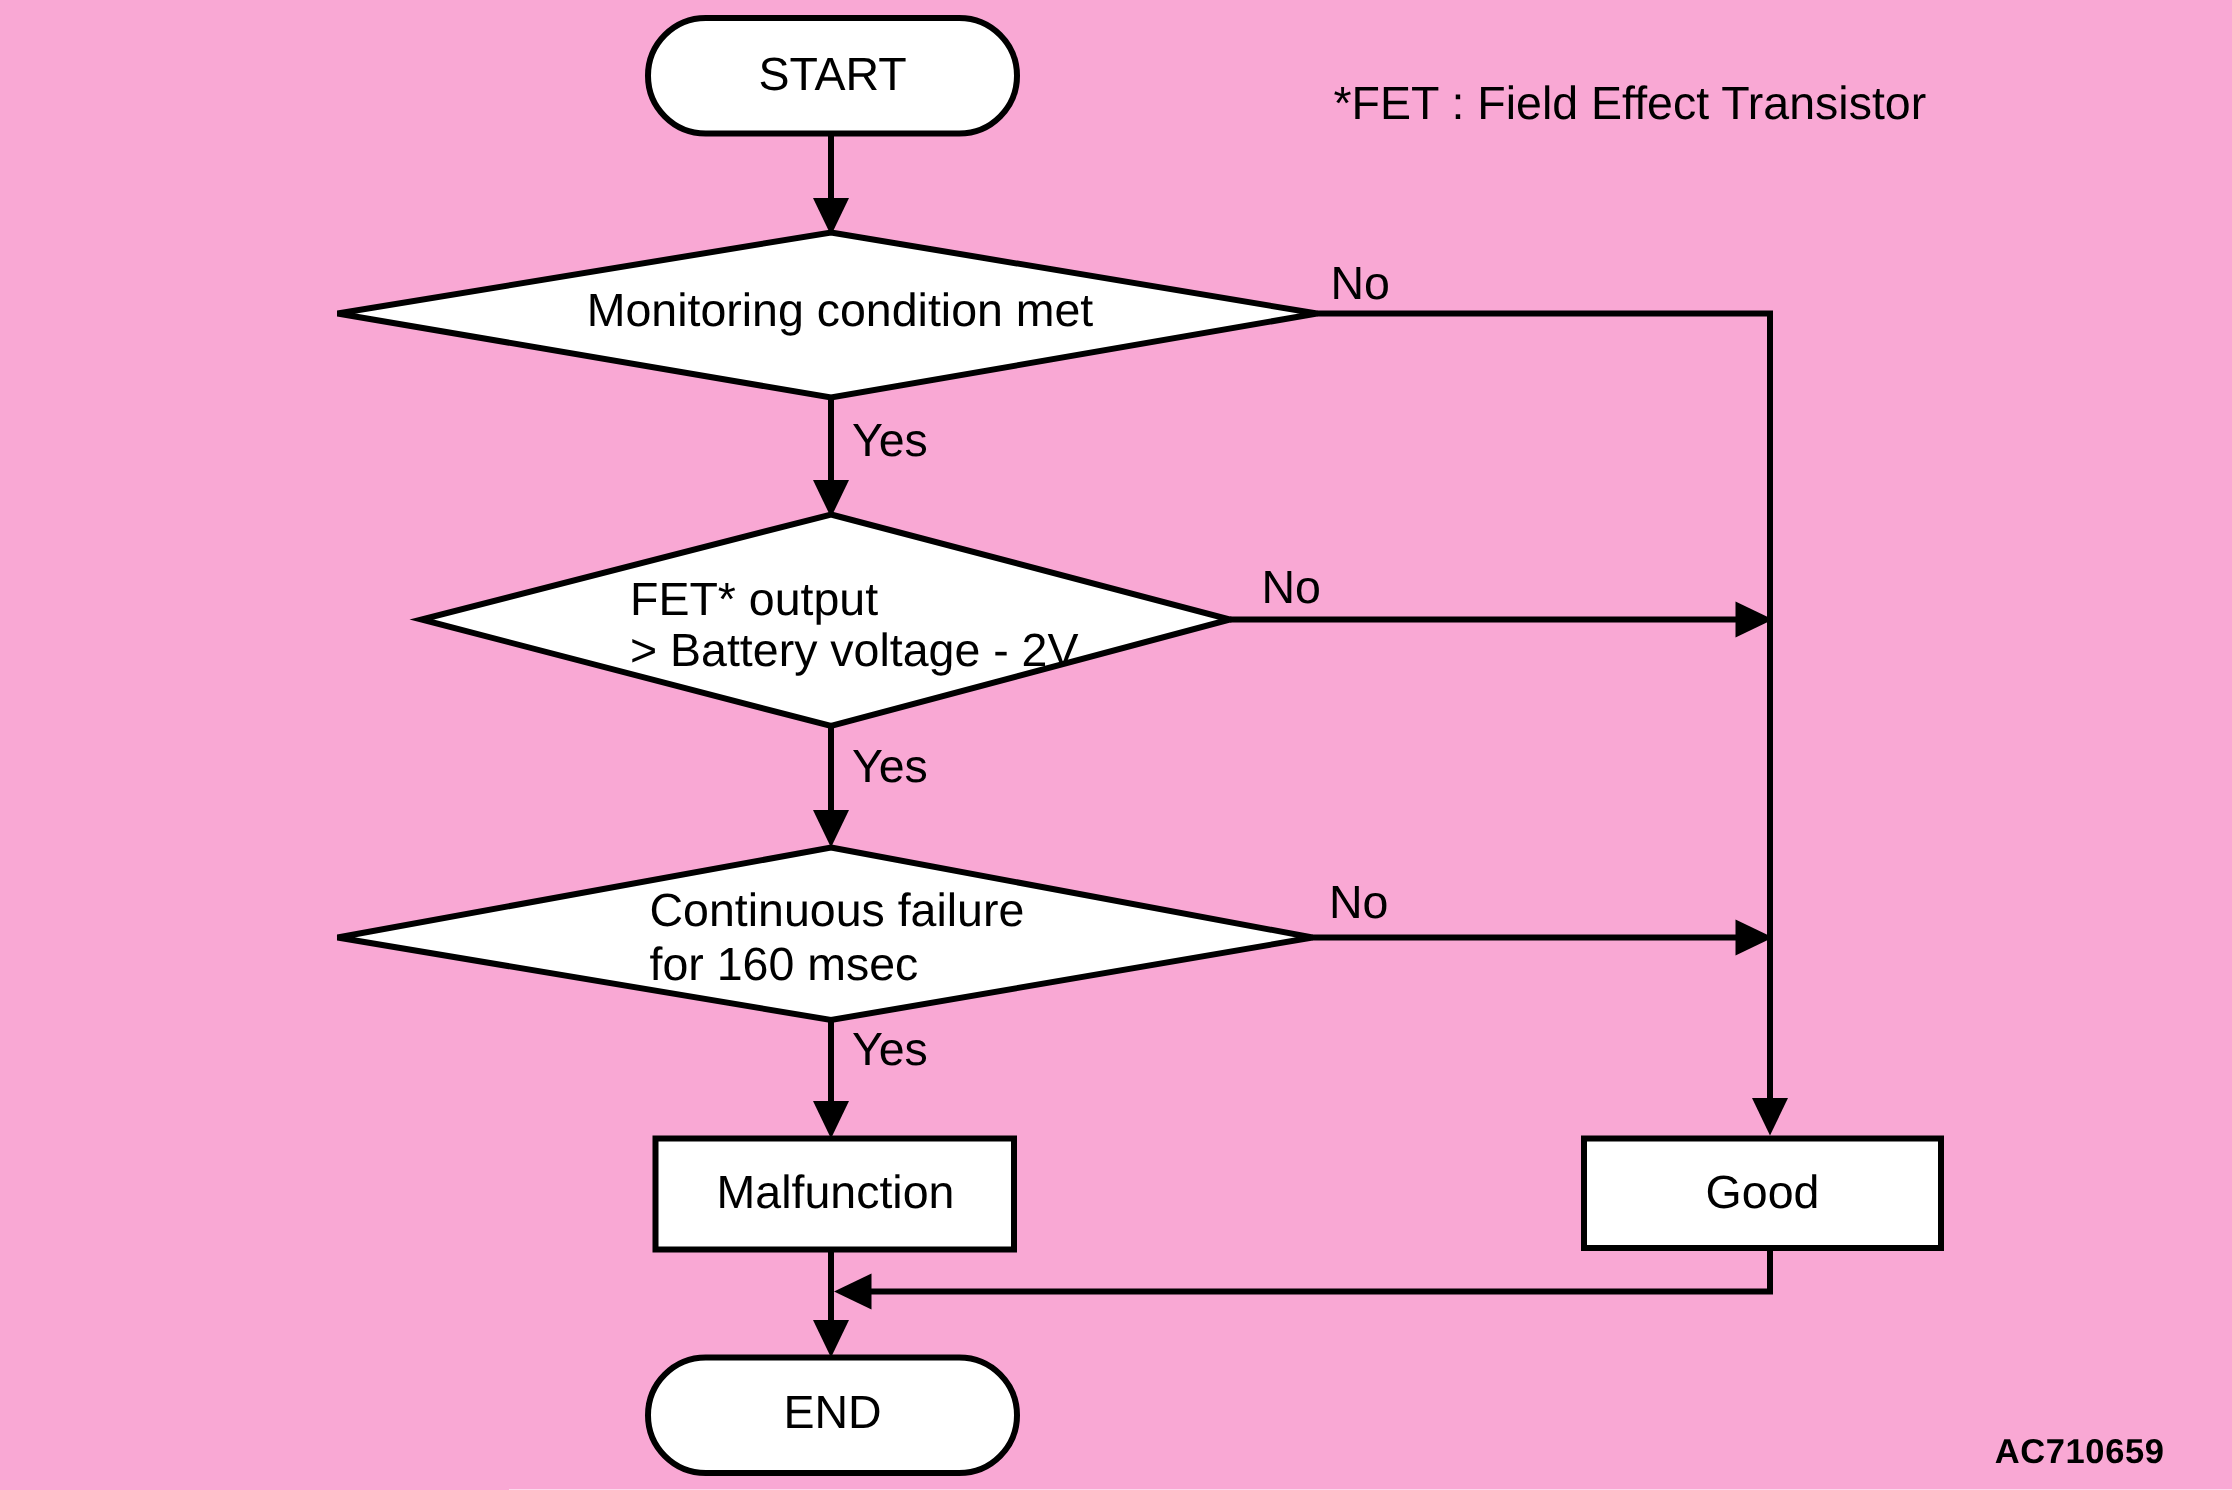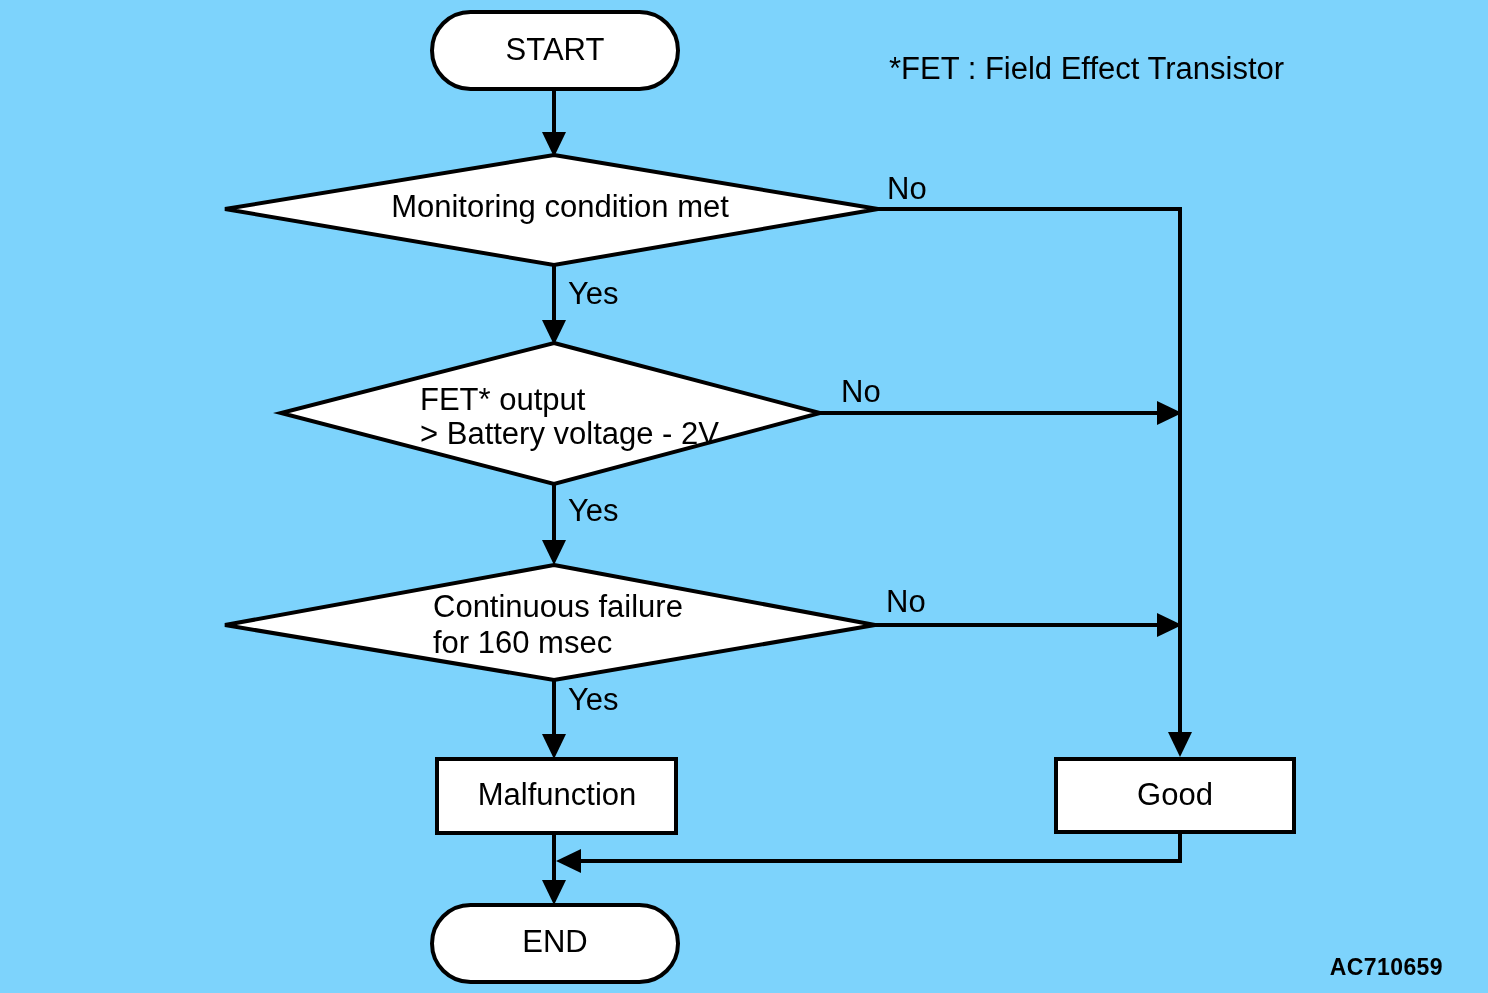--- a/index.html
+++ b/index.html
@@ -8,21 +8,21 @@
     padding: 0;
     background: #ffffff;
   }
   body {
     font-family: "Liberation Sans", sans-serif;
   }
   #flow-wrap {
     position: relative;
     width: 1488px;
     height: 993px;
-    background: #7dd3fc;
+    background: #f9a8d4;
     overflow: hidden;
   }
   svg#flow-svg {
     position: absolute;
     left: 0;
     top: 0;
     width: 1488px;
     height: 993px;
   }
   .node-shape {

